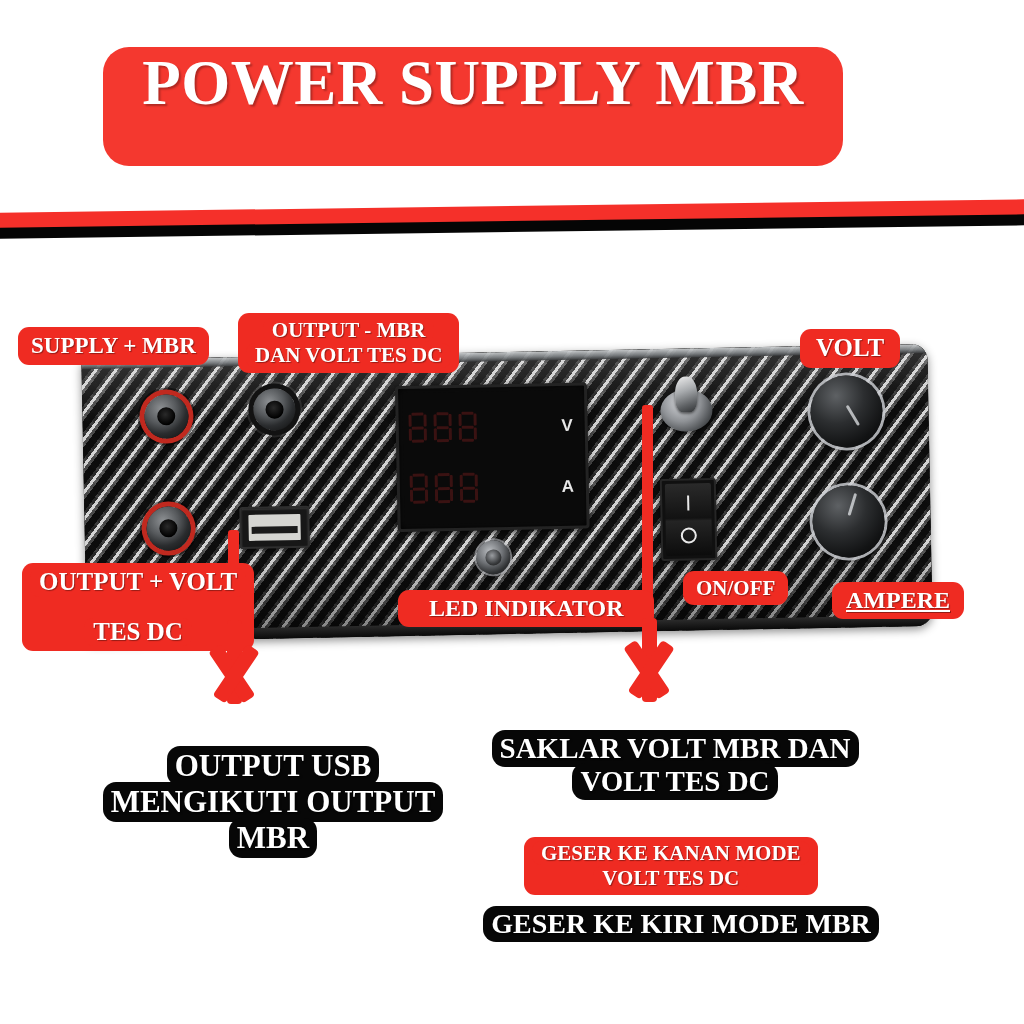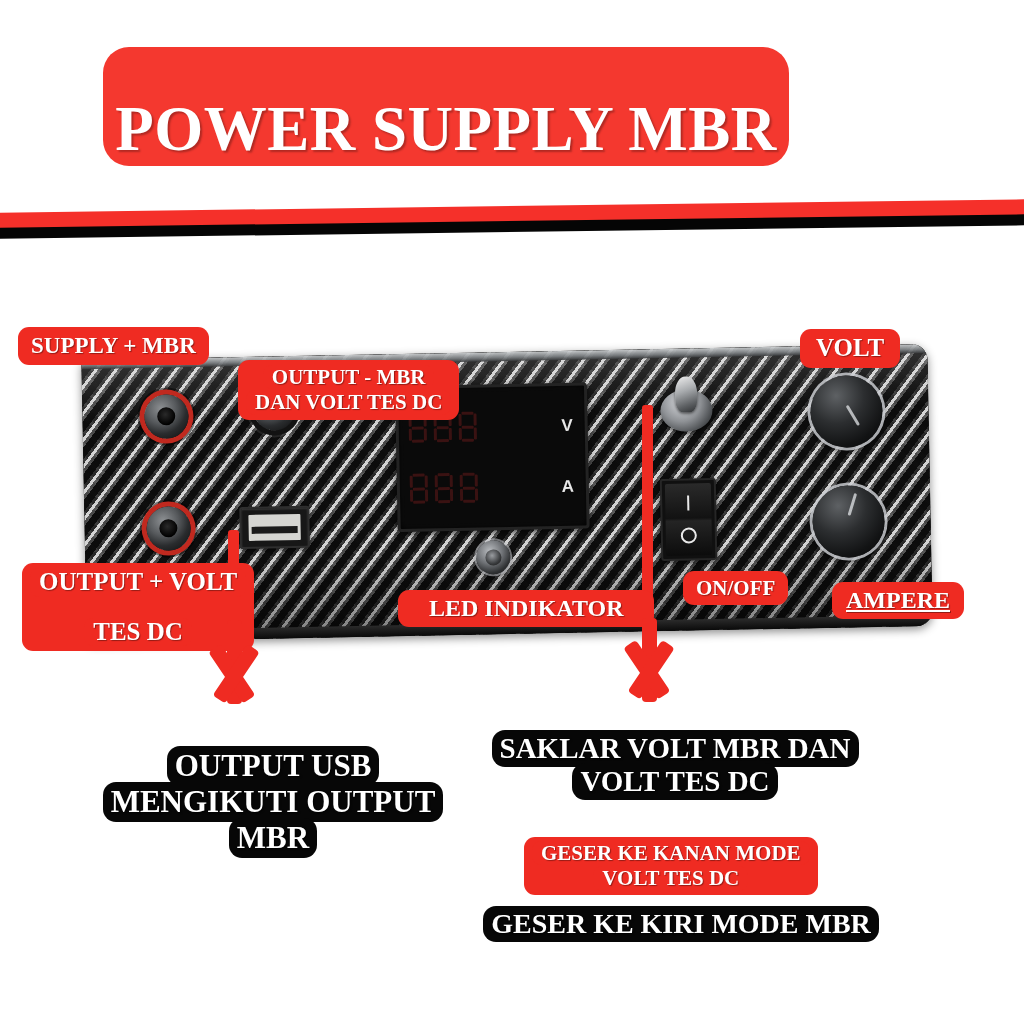--- a/index.html
+++ b/index.html
@@ -3,23 +3,23 @@
 <meta charset="utf-8">
 <style>
   html,body{margin:0;padding:0;background:#fff;}
   body{width:1024px;height:1024px;position:relative;overflow:hidden;
        font-family:"Liberation Serif",serif;}
 
   #stage{position:absolute;left:0;top:0;width:1024px;height:1024px;background:#ffffff;}
 
   
   .title-banner{
-    position:absolute;left:103px;top:47px;width:686px;height:119px;
+    position:absolute;left:103px;top:47px;width:740px;height:119px;
     background:#f4382f;border-radius:26px;
-    display:flex;align-items:flex-end;justify-content:center;
+    display:flex;align-items:flex-start;justify-content:center;
   }
   .title-text{
     color:#ffffff;font-size:63px;font-weight:bold;letter-spacing:.5px;
     font-family:"Liberation Serif",serif;
     text-shadow:2px 2px 2px rgba(0,0,0,.28);
     white-space:nowrap;
   }
 
   
   .divider-wrap{position:absolute;left:-12px;top:196px;width:1048px;height:40px;
@@ -280,21 +280,21 @@
     </div>
   </div>
 
   <div class="pline" style="left:228px;top:530px;width:11px;height:110px;"></div>
   <div class="pline" style="left:642px;top:405px;width:11px;height:230px;"></div>
 
   <div class="rbadge" style="left:18px;top:327px;font-size:23px;padding:7px 13px;">
     <span>SUPPLY  + MBR</span>
   </div>
 
-  <div class="rbadge two" style="left:238px;top:313px;font-size:21px;padding:5px 8px;margin-top:47px;">
+  <div class="rbadge two" style="left:238px;top:313px;font-size:21px;padding:5px 8px;">
     <span class="rb-line">OUTPUT - MBR</span>
     <span class="rb-line">DAN VOLT TES DC</span>
   </div>
 
   <div class="rbadge two" style="left:22px;top:563px;font-size:25px;padding:5px 8px;gap:21px;">
     <span class="rb-line">OUTPUT + VOLT</span>
     <span class="rb-line">TES DC</span>
   </div>
 
   <div class="rbadge" style="left:800px;top:329px;font-size:25px;padding:6px 16px;">

